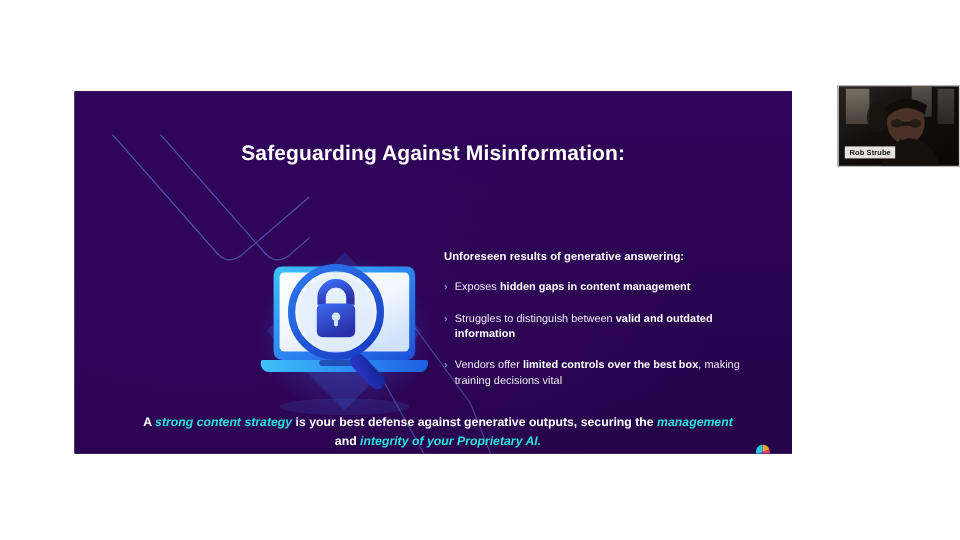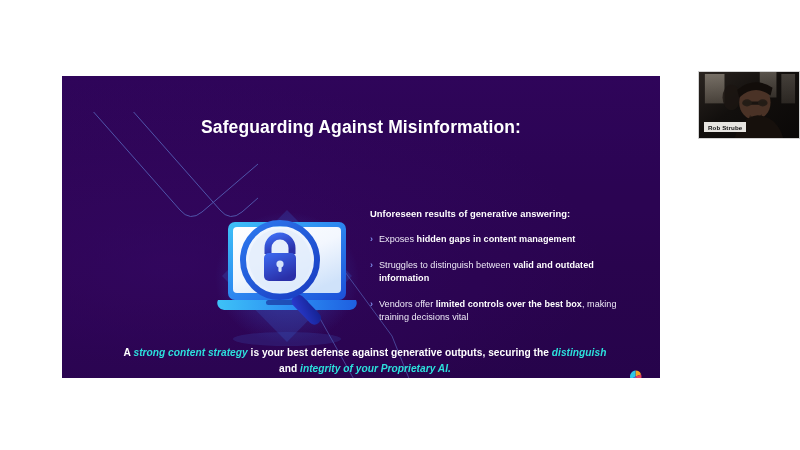--- a/index.html
+++ b/index.html
@@ -287,21 +287,21 @@
             <span class="bullet-text">Struggles to distinguish between <b>valid and outdated information</b></span>
           </div>
           <div class="bullet-row">
             <span class="bullet-marker">›</span>
             <span class="bullet-text">Vendors offer <b>limited controls over the best box</b>, making training decisions vital</span>
           </div>
         </div>
     </div>
 
     
-    <div id="summary-block"><span>A </span><span class="hl">strong content strategy</span><span> is your best defense against generative outputs, securing the </span><span class="hl">distinguish</span><span> and </span><span class="hl">integrity of your Proprietary AI.</span></div>
+    <div id="summary-block"><span>A </span><span class="hl">strong content strategy</span><span> is your best defense against generative outputs, securing the </span><span class="hl">management</span><span> and </span><span class="hl">integrity of your Proprietary AI.</span></div>
 
     
     <div id="footer-pagenum">1</div>
 
     <div id="footer-copyright">Copyright © Coveo Solutions Inc. All rights reserved. Proprietary and CONFIDENTIAL 2025</div>
 
     <div id="coveo-logo">
       <svg width="13" height="13" viewBox="0 0 24 24">
         <path d="M12 12 L12 1 A11 11 0 0 1 22.4 8.5 Z" fill="#F5A623"></path>
         <path d="M12 12 L22.4 8.5 A11 11 0 0 1 17 21.4 Z" fill="#E8425C"></path>

